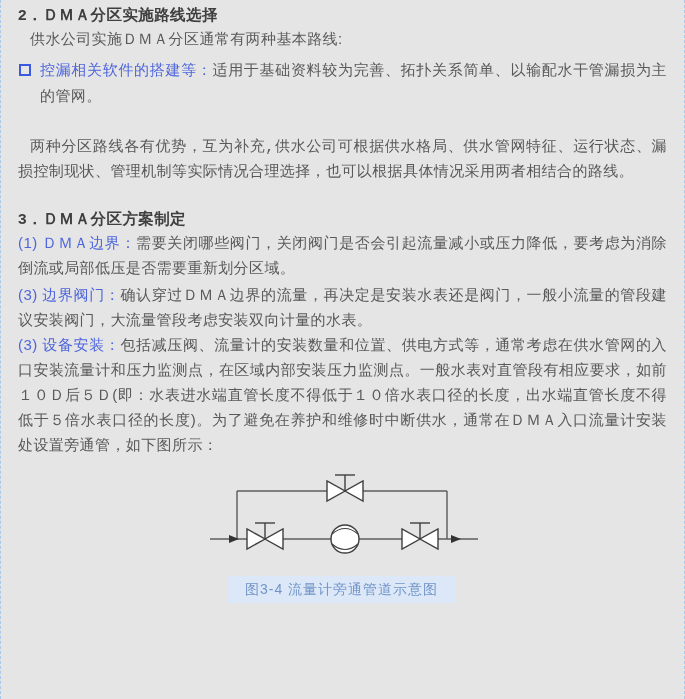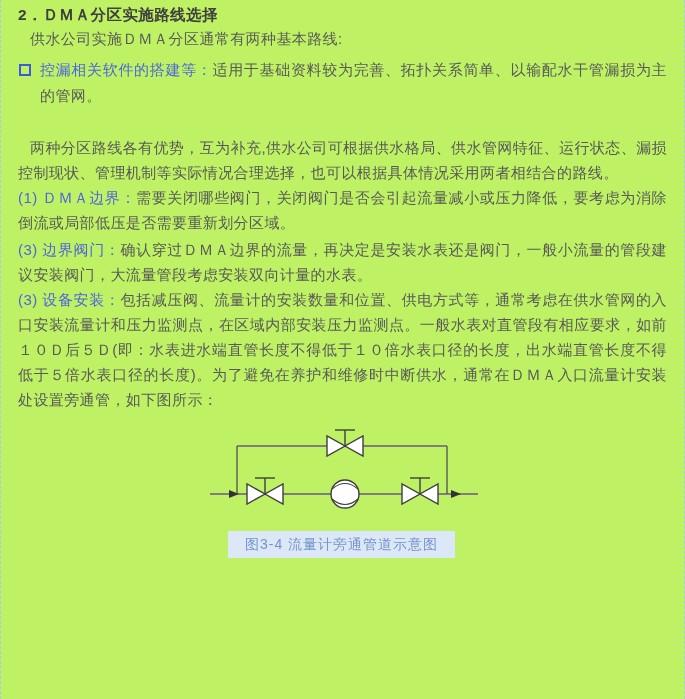--- a/index.html
+++ b/index.html
@@ -1,36 +1,36 @@
 <!DOCTYPE html>
 <html lang="zh"><head>
 <meta charset="utf-8">
 <style>
   html,body{margin:0;padding:0;background:#fff;}
   .page{
     position:relative;
     width:685px;height:699px;
     box-sizing:border-box;
-    background:#bef264;
+    background:#e5e5e5;
     border-left:1px dashed #a9c9ea;
     border-right:1px dashed #a9c9ea;
     font-family:"Liberation Sans","DejaVu Sans",sans-serif;
     color:#595959;
     overflow:hidden;
   }
   .content{padding:0 17px;}
   h2{
     font-size:15.5px;line-height:23px;font-weight:bold;color:#3f3f3f;
     letter-spacing:0.4px;margin:0;
   }
   .h-s2{margin-top:3px;}
   .h-s3{margin-top:22px;}
   p{margin:0;font-size:15px;line-height:25px;letter-spacing:0.4px;text-align:justify;}
   .p-intro{text-indent:12px;}
-  .p-summary{margin-top:26px;text-indent:12px;}
+  .p-summary{margin-top:26px;text-indent:12px;font-family:Liberation Mono, monospace;}
   .p-s3intro{margin-top:2px;text-indent:12px;}
   .bullet-list{list-style:none;margin:6px 0 0;padding:0;}
   .bullet-item{
     position:relative;padding-left:22px;margin:0;
     font-size:15px;line-height:26px;letter-spacing:0.4px;text-align:justify;
   }
   .bullet-item + .bullet-item{margin-top:3px;}
   .bullet-square{
     position:absolute;left:1px;top:7px;width:8px;height:8px;
     border:2px solid #3d5ade;background:transparent;display:inline-block;
@@ -57,20 +57,21 @@
 
     <ul class="bullet-list">
       <li class="bullet-item">
         <span class="bullet-square"></span>
         <span class="blue">控漏相关软件的搭建等：</span><span>适用于基础资料较为完善、拓扑关系简单、以输配水干管漏损为主的管网。</span>
       </li>
     </ul>
 
     <p class="p-summary">两种分区路线各有优势，互为补充,供水公司可根据供水格局、供水管网特征、运行状态、漏损控制现状、管理机制等实际情况合理选择，也可以根据具体情况采用两者相结合的路线。</p>
 
+    <h2 class="h-s3">3．ＤＭＡ分区方案制定</h2>
 
 
     <p class="item">
       <span class="blue">(1) ＤＭＡ边界：</span><span>需要关闭哪些阀门，关闭阀门是否会引起流量减小或压力降低，要考虑为消除倒流或局部低压是否需要重新划分区域。</span>
     </p>
     <p class="item item-2">
       <span class="blue">(3) 边界阀门：</span><span>确认穿过ＤＭＡ边界的流量，再决定是安装水表还是阀门，一般小流量的管段建议安装阀门，大流量管段考虑安装双向计量的水表。</span>
     </p>
     <p class="item">
       <span class="blue">(3) 设备安装：</span><span>包括减压阀、流量计的安装数量和位置、供电方式等，通常考虑在供水管网的入口安装流量计和压力监测点，在区域内部安装压力监测点。一般水表对直管段有相应要求，如前１０Ｄ后５Ｄ(即：水表进水端直管长度不得低于１０倍水表口径的长度，出水端直管长度不得低于５倍水表口径的长度)。为了避免在养护和维修时中断供水，通常在ＤＭＡ入口流量计安装处设置旁通管，如下图所示：</span>

